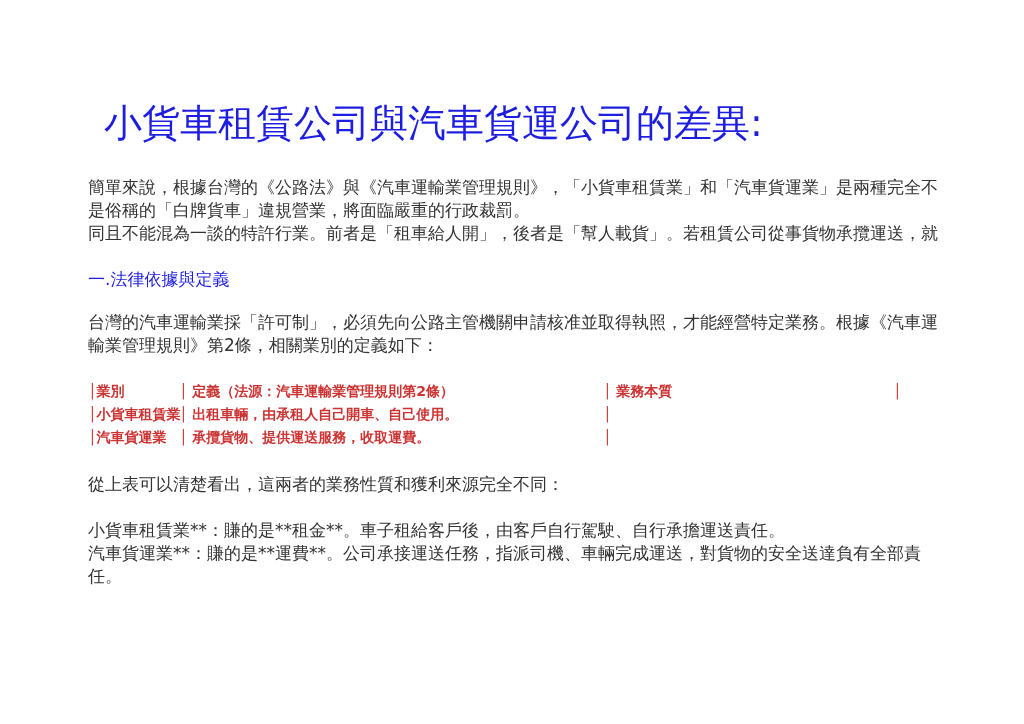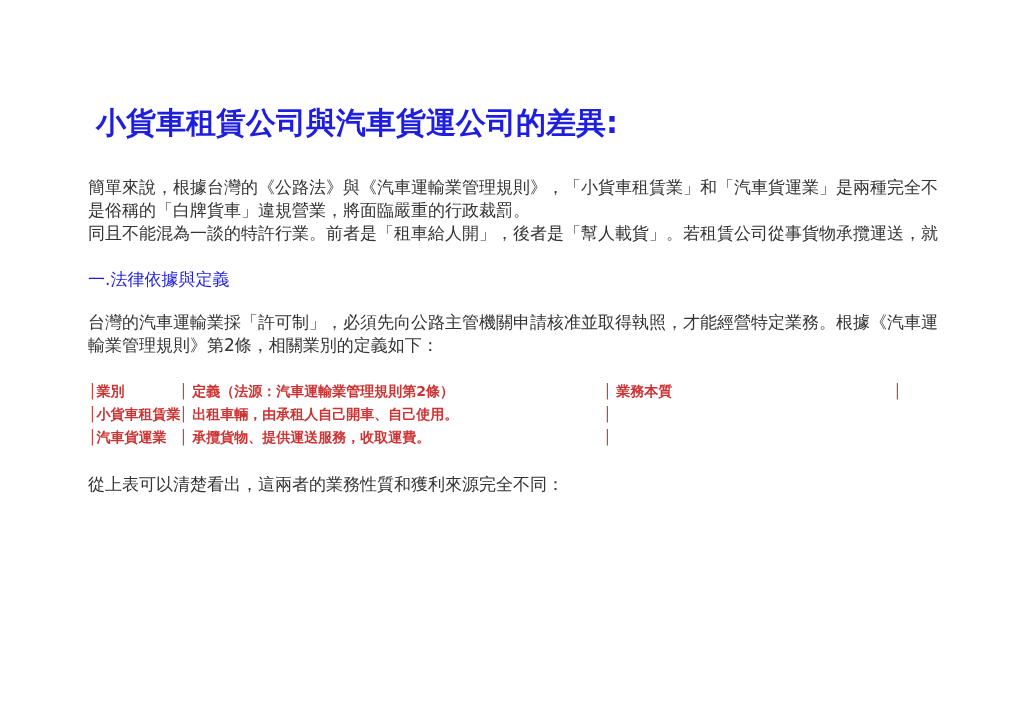--- a/index.html
+++ b/index.html
@@ -15,24 +15,24 @@
     background:var(--page-bg);
     font-family:"DejaVu Sans","Liberation Sans",sans-serif;
     overflow:hidden;
   }
   .page{
     box-sizing:border-box;
     padding:104px 60px 0 88px;
     width:1024px;
   }
   .title{
-    margin:0 0 34px 8px;
-    font-size:30px;
+    margin:0 0 34px 16px;
+    font-size:38px;
     line-height:38px;
-    font-weight:bold;
+    font-weight:normal;
     color:var(--title-blue);
   }
   .para{
     margin:0 0 23px 0;
     font-size:17px;
     line-height:23px;
     color:var(--body-ink);
     font-weight:normal;
   }
   .para .line{white-space:pre;}
@@ -93,15 +93,20 @@
       <span class="t-cell">│汽車貨運業</span>
       <span class="t-cell">│ 承攬貨物、提供運送服務，收取運費。</span>
       <span class="t-cell">│</span>
     </div>
   </div>
 
   <div class="para">
     <div class="line">從上表可以清楚看出，這兩者的業務性質和獲利來源完全不同：</div>
   </div>
 
+  <div class="para gap-lg">
+    <div class="line">小貨車租賃業**：賺的是**租金**。車子租給客戶後，由客戶自行駕駛、自行承擔運送責任。</div>
+    <div class="line">汽車貨運業**：賺的是**運費**。公司承接運送任務，指派司機、車輛完成運送，對貨物的安全送達負有全部責</div>
+    <div class="line">任。</div>
+  </div>
 
 
 </div>
 
 </body></html>

